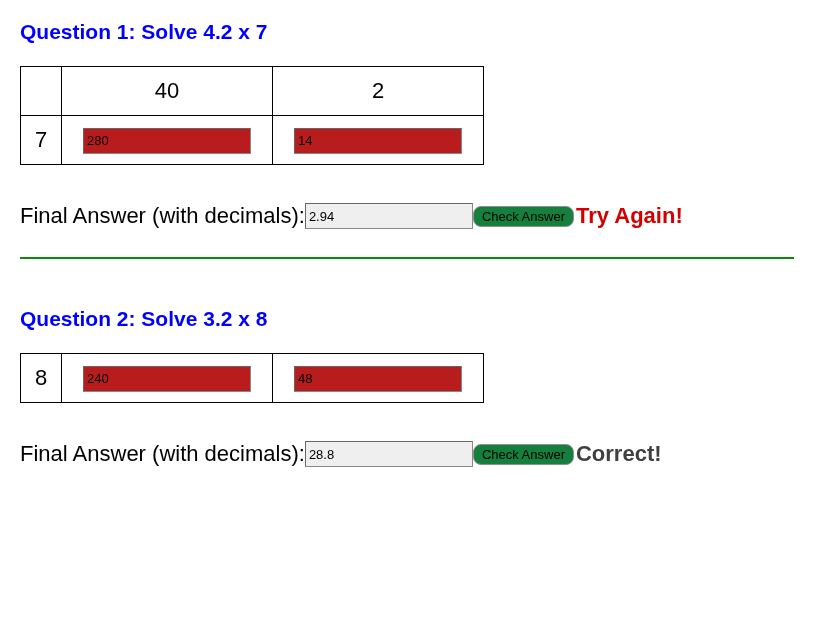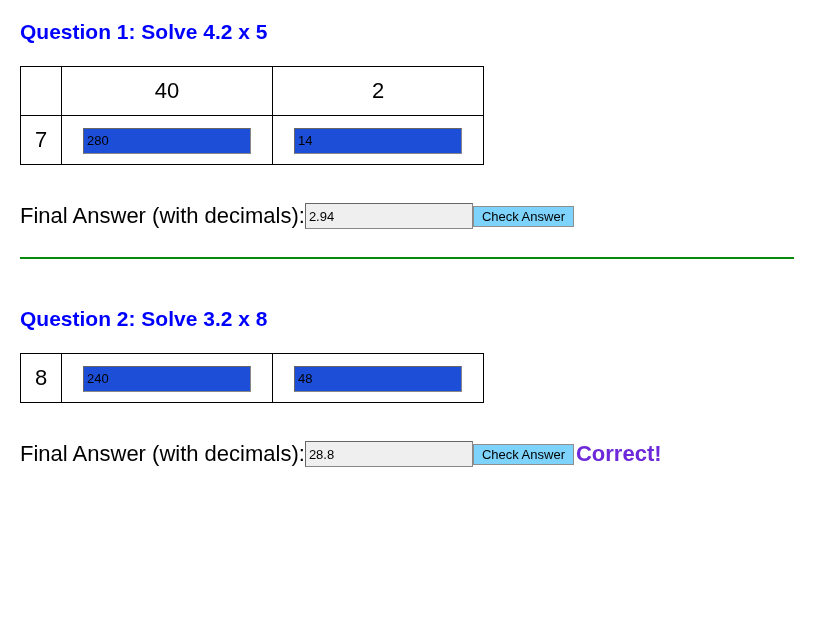--- a/index.html
+++ b/index.html
@@ -30,21 +30,21 @@
   .corner { width: 40px; }
   .col1 { width: 210px; }
   .col2 { width: 210px; }
   .rowlabel { width: 40px; font-size: 22px; }
   .hdr { font-size: 22px; }
   .cell-input {
     width: 160px;
     height: 22px;
     font-family: Arial, sans-serif;
     font-size: 13px;
-    background: #1d4ed8;
+    background: #b91c1c;
     border: 1px solid #888;
     border-top-color: #666;
     border-left-color: #666;
     padding: 1px 3px;
     box-sizing: content-box;
     margin: 0;
   }
   .answer-row {
     font-size: 22px;
     display: flex;
@@ -61,42 +61,42 @@
     border: 1px solid #888;
     border-top-color: #666;
     border-left-color: #666;
     padding: 1px 3px;
     box-sizing: content-box;
   }
   .check-btn {
     font-family: Arial, sans-serif;
     font-size: 13px;
     padding: 2px 8px;
-    background: #7dd3fc;
+    background: #15803d;
     border: 1px solid #8f8f8f;
-    border-radius: 0;
+    border-radius: 8px;
     cursor: pointer;
   }
   .feedback {
     font-weight: bold;
     font-size: 22px;
     margin-left: 2px;
   }
   .feedback.wrong { color: #d40000; }
-  .feedback.right { color: #6d28d9; }
+  .feedback.right { color: #404040; }
   hr.sep {
     border: none;
     border-top: 2px solid #0a8a0a;
     margin: 28px 0 48px 0;
   }
 </style>
 </head>
 <body>
 
-<div class="question-title">Question 1: Solve 4.2 x 5</div>
+<div class="question-title">Question 1: Solve 4.2 x 7</div>
 
 <table class="grid">
   <tbody>
       <tr>
     <td class="corner"></td>
     <td class="col1 hdr">40</td>
     <td class="col2 hdr">2</td>
   </tr>
   <tr>
     <td class="rowlabel">7</td>
@@ -107,20 +107,21 @@
       <input class="cell-input" type="text" value="14" style="">
     </td>
   </tr>
 </tbody>
   </table>
 
 <div class="answer-row">
   <span>Final Answer (with decimals):</span>
   <input class="answer-input" type="text" value="2.94" style="">
   <button class="check-btn">Check Answer</button>
+  <span class="feedback wrong">Try Again!</span>
 </div>
 
 <hr class="sep">
 
 <div class="question-title">Question 2: Solve 3.2 x 8</div>
 
 <table class="grid">
   <tbody>
   <tr>
     <td class="rowlabel">8</td>

